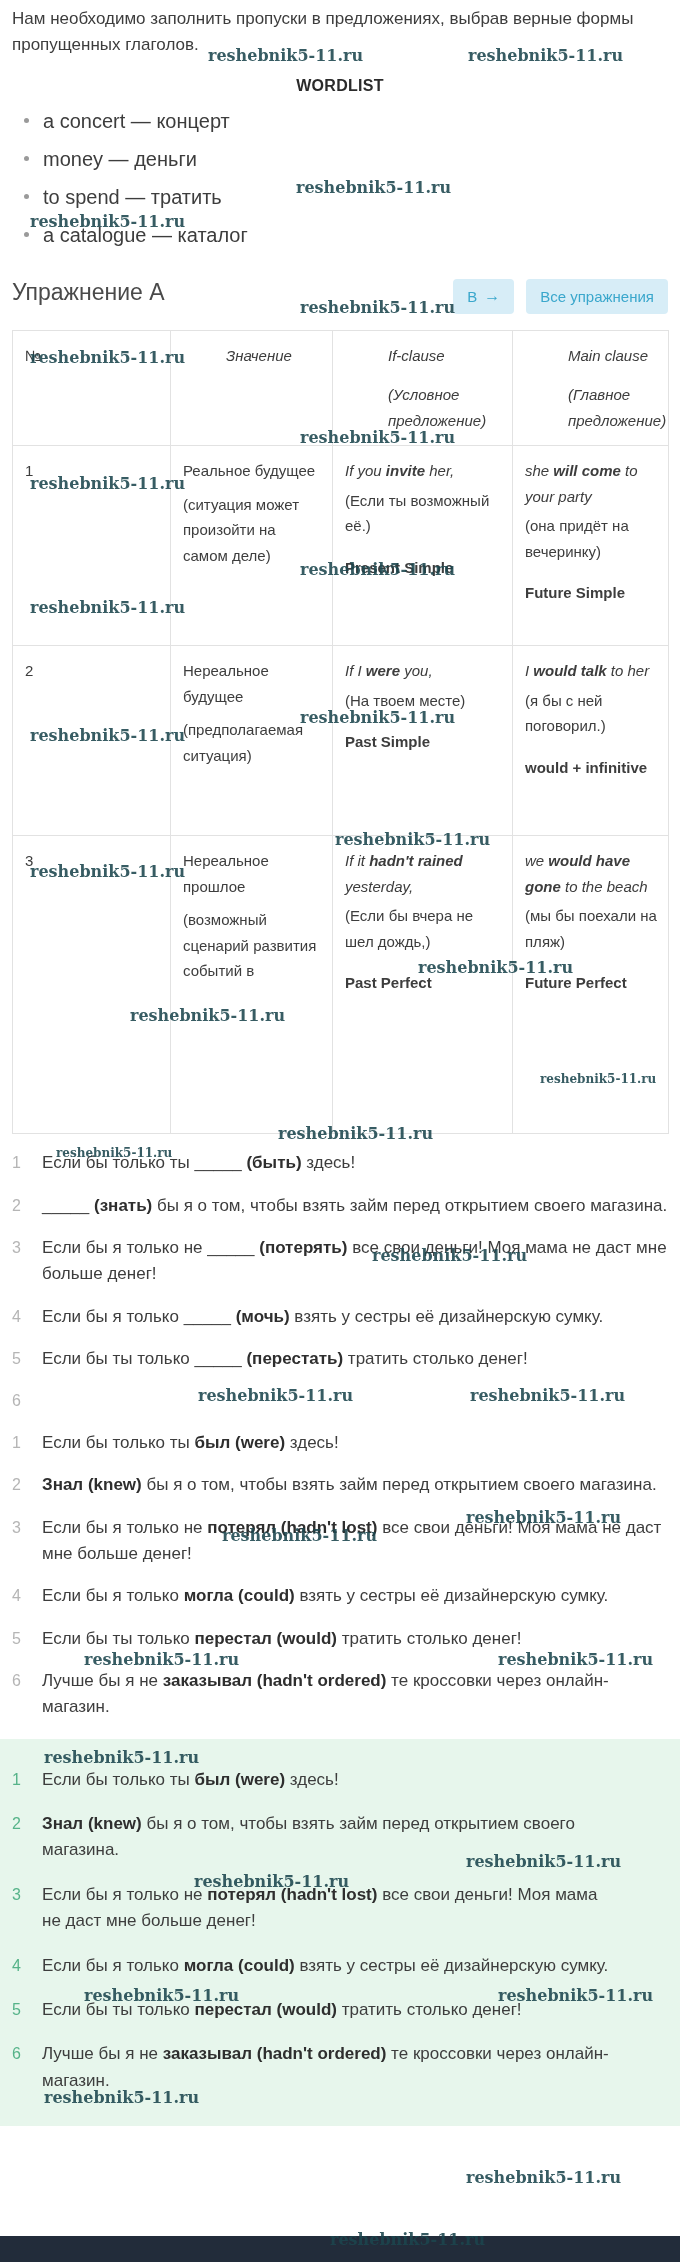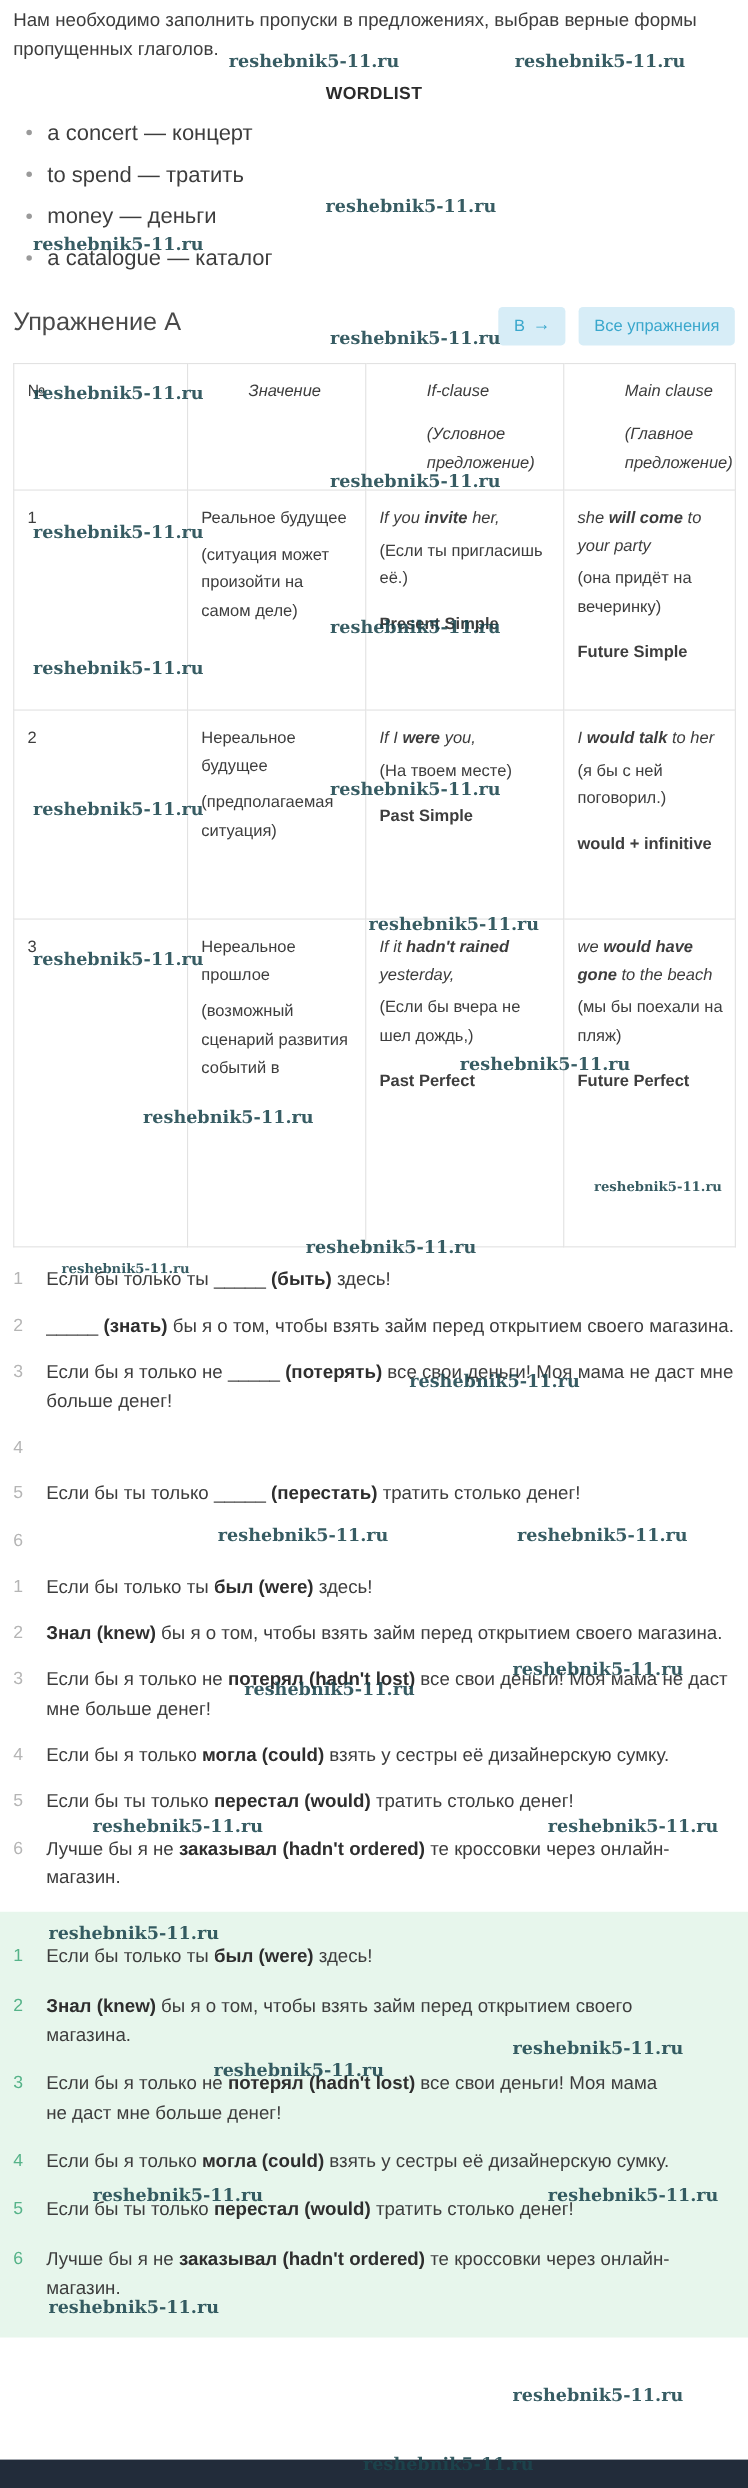--- a/index.html
+++ b/index.html
@@ -99,25 +99,25 @@
 
   <h3 class="pad wordlist-title">WORDLIST</h3>
 
   <div class="pad wordlist">
     <div class="wl-item">
       <span class="bullet"></span>
       <span>a concert — концерт</span>
     </div>
     <div class="wl-item">
       <span class="bullet"></span>
+      <span>money — деньги</span>
+    </div>
+    <div class="wl-item">
+      <span class="bullet"></span>
       <span>to spend — тратить</span>
-    </div>
-    <div class="wl-item">
-      <span class="bullet"></span>
-      <span>money — деньги</span>
     </div>
     <div class="wl-item">
       <span class="bullet"></span>
       <span>a catalogue — каталог</span>
     </div>
   </div>
 
   <div class="pad ex-head">
     <h2 class="ex-title">Упражнение А</h2>
     <button class="btn">
@@ -154,21 +154,21 @@
       </tr>
 
       <tr class="r1">
         <td>1</td>
         <td>
           <p>Реальное будущее</p>
           <p class="note">(ситуация может произойти на самом деле)</p>
         </td>
         <td>
           <p class="en"><span>If you </span><b>invite</b><span> her,</span></p>
-          <p class="ru">(Если ты пригласишь её.)</p>
+          <p class="ru">(Если ты возможный её.)</p>
           <p class="tense">Present Simple</p>
         </td>
         <td>
           <p class="en"><span>she </span><b>will come</b><span> to your party</span></p>
           <p class="ru">(она придёт на вечеринку)</p>
           <p class="tense">Future Simple</p>
         </td>
       </tr>
 
       <tr class="r2">
@@ -218,20 +218,21 @@
     <div class="ex-item">
       <span class="num">2</span>
       <div class="txt"><span>_____ </span><b>(знать)</b><span> бы я о том, чтобы взять займ перед открытием своего магазина.</span></div>
     </div>
     <div class="ex-item">
       <span class="num">3</span>
       <div class="txt"><span>Если бы я только не _____ </span><b>(потерять)</b><span> все свои деньги! Моя мама не даст мне больше денег!</span></div>
     </div>
     <div class="ex-item">
       <span class="num">4</span>
+      <div class="txt"><span>Если бы я только _____ </span><b>(мочь)</b><span> взять у сестры её дизайнерскую сумку.</span></div>
     </div>
     <div class="ex-item">
       <span class="num">5</span>
       <div class="txt"><span>Если бы ты только _____ </span><b>(перестать)</b><span> тратить столько денег!</span></div>
     </div>
     <div class="ex-item">
       <span class="num">6</span>
     </div>
   </div>
 

